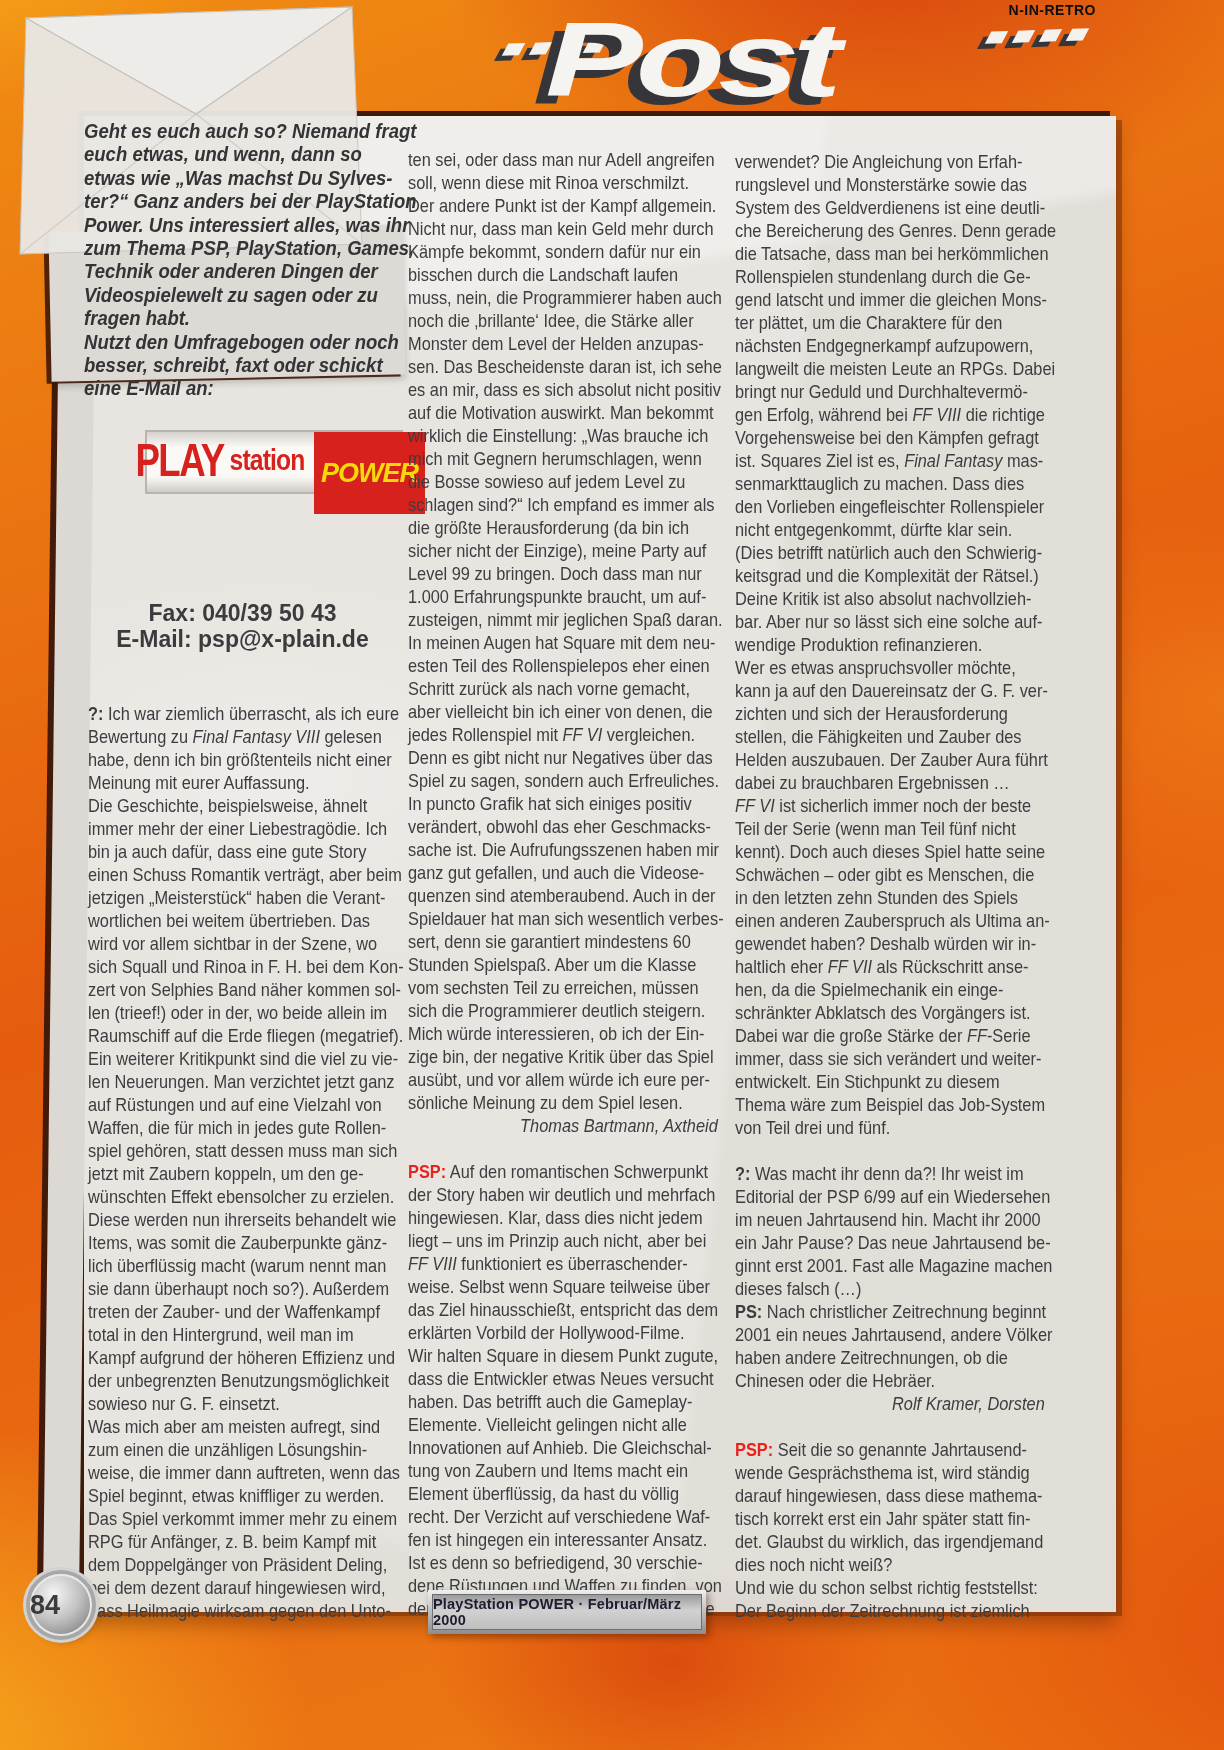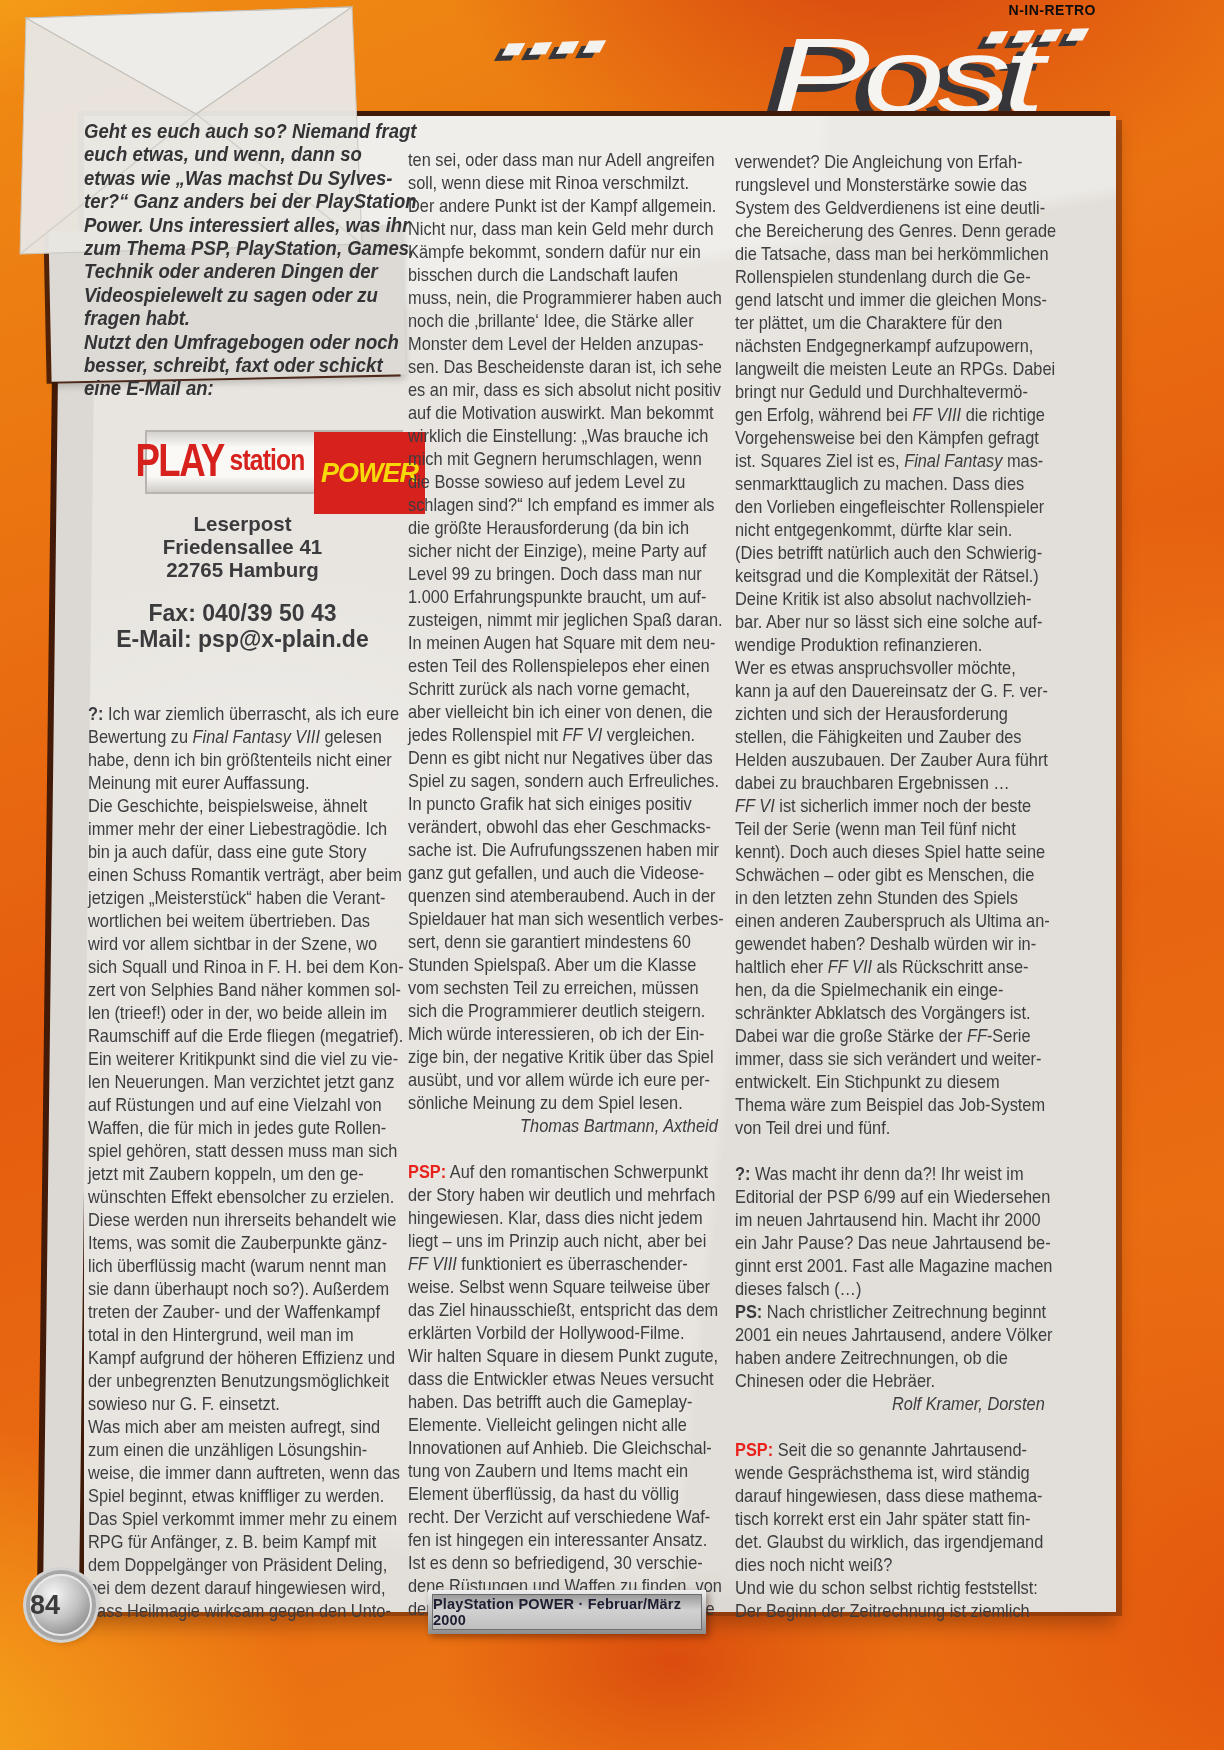--- a/index.html
+++ b/index.html
@@ -11,22 +11,22 @@
   .bg{position:absolute;inset:0;background:
     radial-gradient(760px 540px at 72% -6%, #d4390f 0%, rgba(212,57,15,0) 60%),
     radial-gradient(560px 420px at -4% -8%, #f9b01e 0%, rgba(249,176,30,0) 58%),
     radial-gradient(680px 560px at -8% 100%, #f7ab1c 0%, rgba(247,171,28,0) 60%),
     radial-gradient(900px 700px at 106% 94%, rgba(224,74,12,.8), rgba(224,74,12,0) 65%),
     radial-gradient(340px 220px at 55% 95%, rgba(205,42,10,.55), rgba(205,42,10,0) 70%),
     radial-gradient(420px 300px at 100% 40%, rgba(240,130,25,.6), rgba(240,130,25,0) 65%),
     linear-gradient(160deg, #f08c13 0%, #e55c0f 48%, #ee7e14 100%);}
 
   
-  .post-title{position:absolute;left:585px;top:6px;width:400px;margin:16px;text-align:right;
-    font-size:106px;line-height:1;font-style:italic;font-weight:normal;color:#f6f4f0;}
+  .post-title{position:absolute;left:585px;top:6px;width:400px;margin:0;text-align:left;
+    font-size:106px;line-height:1;font-style:italic;font-weight:bold;color:#f6f4f0;}
   .post-title span{display:inline-block;transform:scaleX(1.38);letter-spacing:-5px;
     text-shadow:-9px 8px 0 #36363a;}
   .dash-group{position:absolute;display:flex;gap:10px;}
   .dash-group.left{left:505px;top:42px;transform:rotate(-2deg);}
   .dash-group.right{left:988px;top:30px;transform:rotate(-2deg);}
   .dash{width:17px;height:12px;background:#f4f2ee;transform:skewX(-30deg);
     box-shadow:-5px 5px 0 #36363a;}
   .corner-logo{position:absolute;left:980px;top:2px;width:116px;text-align:right;
     font-weight:900;font-size:14px;letter-spacing:.5px;color:#0d0d0d;}
 
@@ -138,25 +138,20 @@
       <div class="ln">besser, schreibt, faxt oder schickt</div>
       <div class="ln">eine E-Mail an:</div>
     </div>
 
   <div class="logo-box">
     <span class="logo-play">PLAY</span>
     <span class="logo-station">station</span>
     <span class="logo-power">POWER</span>
   </div>
 
-  <div class="address">
-    <div class="ln">Leserpost</div>
-    <div class="ln">Friedensallee 41</div>
-    <div class="ln">22765 Hamburg</div>
-  </div>
   <div class="faxmail">
     <div class="ln">Fax: 040/39 50 43</div>
     <div class="ln">E-Mail: psp@x-plain.de</div>
   </div>
 
   <div class="col" id="col1">
       <div class="ln"><b>?:</b> Ich war ziemlich überrascht, als ich eure</div>
       <div class="ln">Bewertung zu <i>Final Fantasy VIII</i> gelesen</div>
       <div class="ln">habe, denn ich bin größtenteils nicht einer</div>
       <div class="ln">Meinung mit eurer Auffassung.</div>

